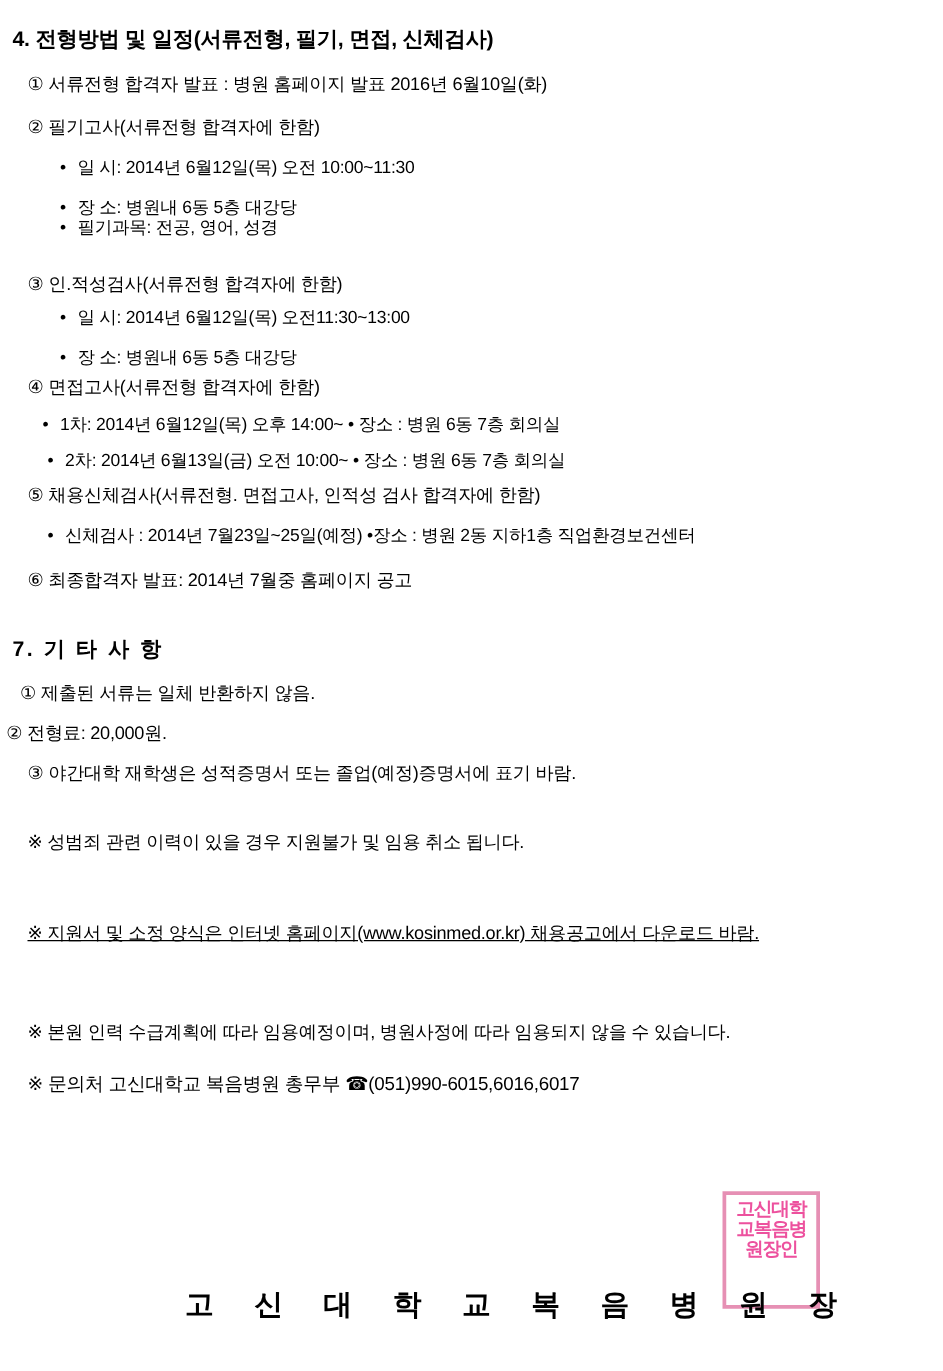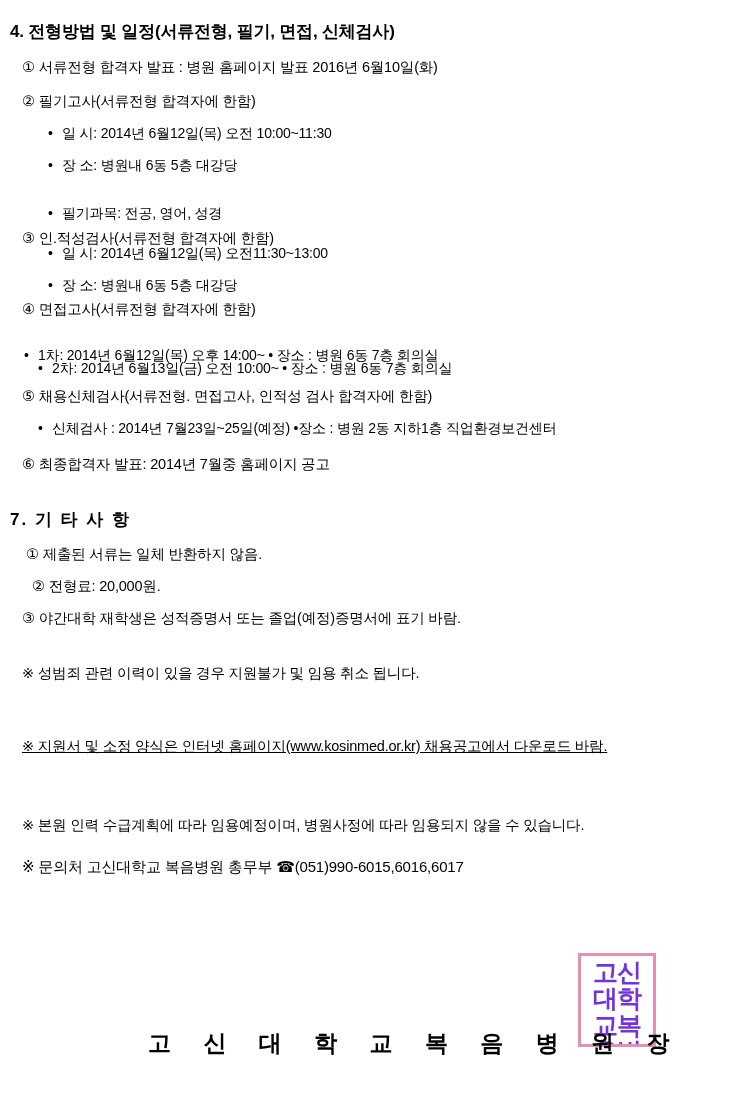--- a/index.html
+++ b/index.html
@@ -53,22 +53,22 @@
 
   
   .stamp {
     position: absolute;
     left: 578px;
     top: 953px;
     width: 78px;
     height: 94px;
     border: 3px solid #e58ab0;
     box-sizing: border-box;
-    color: #6d28d9;
-    font-size: 25px;
+    color: #ec4899;
+    font-size: 15px;
     font-weight: bold;
     line-height: 1.05;
     letter-spacing: -1px;
     text-align: center;
     padding: 4px 2px;
     overflow: hidden;
     font-family: "DejaVu Serif", serif;
     opacity: 0.95;
   }
   .stamp .srow { display: block; }
@@ -92,45 +92,45 @@
   <div class="section-heading" id="sec4-heading">4. 전형방법 및 일정(서류전형, 필기, 면접, 신체검사)</div>
 
   <div class="line lvl1" style="left:22px; top:58px;">① 서류전형 합격자 발표 : 병원 홈페이지 발표 2016년 6월10일(화)</div>
 
   <div class="line lvl1" style="left:22px; top:92px;text-align:center;">② 필기고사(서류전형 합격자에 한함)</div>
 
   <div class="line lvl2 bullet-dot" style="left:48px; top:125px;">일      시: 2014년 6월12일(목) 오전 10:00~11:30</div>
 
   <div class="line lvl2 bullet-dot" style="left:48px; top:157px;">장      소: 병원내 6동 5층 대강당</div>
 
-  <div class="line lvl2 bullet-dot" style="left:48px; top:205px;">필기과목: 전공, 영어, 성경</div>
+  <div class="line lvl2 bullet-dot" style="left:48px; top:173px;">필기과목: 전공, 영어, 성경</div>
 
-  <div class="line lvl1" style="left:22px; top:229px;text-align:right;">③  인.적성검사(서류전형 합격자에 한함)</div>
+  <div class="line lvl1" style="left:22px; top:218px;text-align:right;">③  인.적성검사(서류전형 합격자에 한함)</div>
 
   <div class="line lvl2 bullet-dot" style="left:48px; top:245px;">일      시: 2014년 6월12일(목) 오전11:30~13:00</div>
 
   <div class="line lvl2 bullet-dot" style="left:48px; top:277px;">장      소: 병원내 6동 5층 대강당</div>
 
   <div class="line lvl1" style="left:22px; top:300px;">④ 면접고사(서류전형 합격자에 한함)</div>
 
-  <div class="line lvl2 bullet-dot" style="left:24px; top:331px;margin-top:16px;">1차: 2014년 6월12일(목) 오후 14:00~ • 장소 : 병원 6동 7층 회의실</div>
+  <div class="line lvl2 bullet-dot" style="left:34px; top:331px;">1차: 2014년 6월12일(목) 오후 14:00~ • 장소 : 병원 6동 7층 회의실</div>
 
   <div class="line lvl2 bullet-dot" style="left:38px; top:360px;">2차: 2014년 6월13일(금) 오전 10:00~ • 장소 : 병원 6동 7층 회의실</div>
 
   <div class="line lvl1" style="left:22px; top:387px;">⑤ 채용신체검사(서류전형. 면접고사, 인적성 검사 합격자에 한함)</div>
 
   <div class="line lvl2 bullet-dot" style="left:38px; top:420px;">신체검사 : 2014년 7월23일~25일(예정)  •장소 :  병원  2동 지하1층 직업환경보건센터</div>
 
   <div class="line lvl1" style="left:22px; top:455px;">⑥ 최종합격자 발표: 2014년 7월중 홈페이지 공고</div>
 
   <div class="section-heading" id="sec5-heading">7. 기 타 사 항</div>
 
-  <div class="line lvl1" style="left:26px; top:545px;">① 제출된 서류는 일체 반환하지 않음.</div>
+  <div class="line lvl1" style="left:16px; top:545px;">① 제출된 서류는 일체 반환하지 않음.</div>
 
-  <div class="line lvl1" style="left:32px; top:577px;">② 전형료: 20,000원.</div>
+  <div class="line lvl1" style="left:5px; top:577px;">② 전형료: 20,000원.</div>
 
   <div class="line lvl1" style="left:22px; top:609px;text-align:center;">③ 야간대학 재학생은 성적증명서 또는 졸업(예정)증명서에 표기 바람.</div>
 
   <div class="line lvl1" style="left:22px; top:664px;">※ 성범죄 관련 이력이 있을 경우 지원불가 및 임용 취소 됩니다.</div>
 
 
   <div class="line lvl1 underline" style="left:22px; top:737px;">※ 지원서 및 소정 양식은 인터넷 홈페이지(www.kosinmed.or.kr) 채용공고에서 다운로드 바람.</div>
 
   <div class="line lvl1" style="left:22px; top:774px;margin-top:42px;">※ 본원 인력 수급계획에 따라 임용예정이며, 병원사정에 따라 임용되지 않을 수 있습니다.</div>
 

